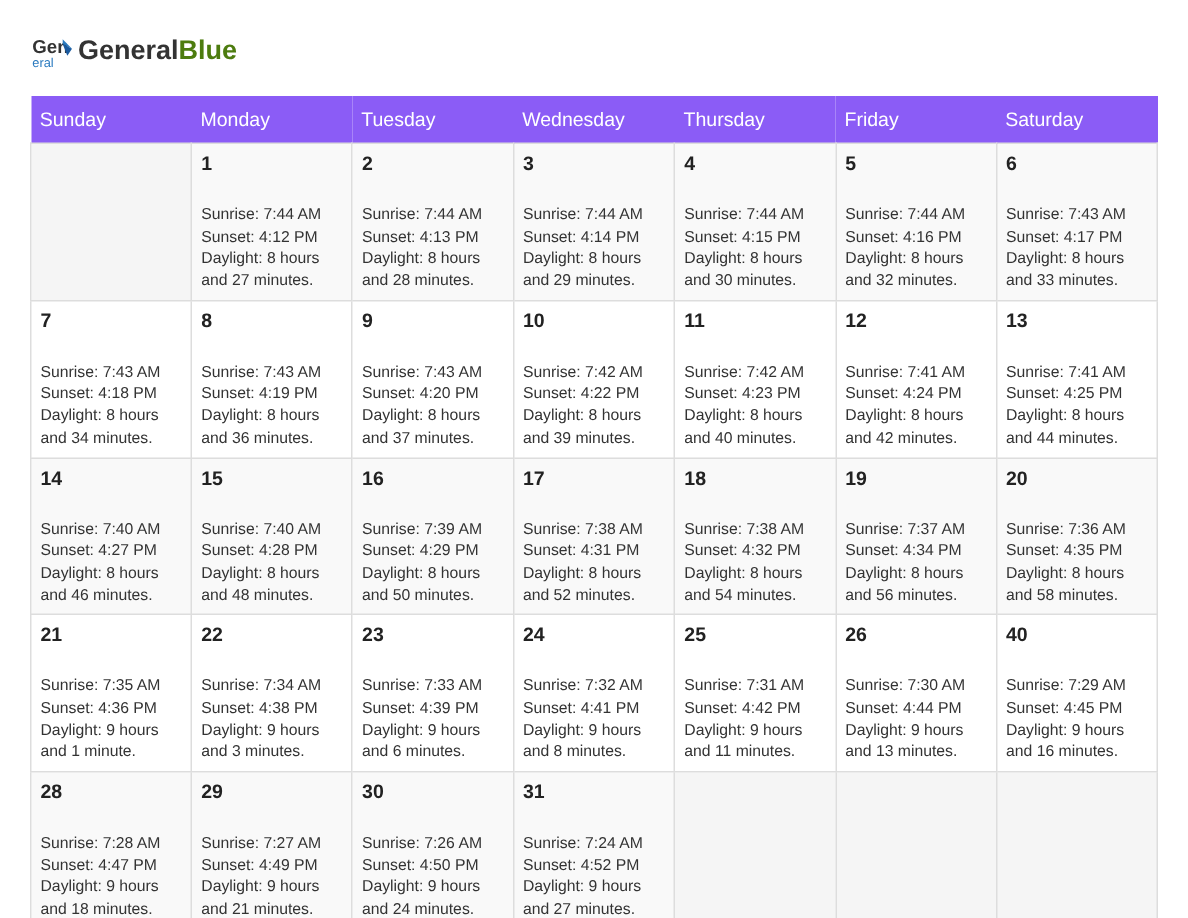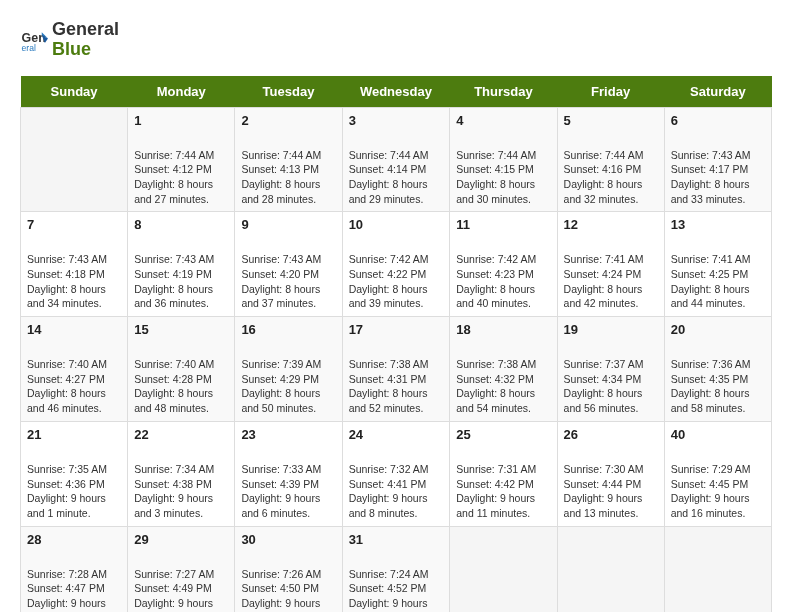--- a/index.html
+++ b/index.html
@@ -37,26 +37,26 @@
     .subtitle {
       font-size: 16px;
       color: #555;
     }
     table {
       width: 100%;
       border-collapse: collapse;
       font-size: 11px;
     }
     thead tr th {
-      background-color: #4d7c0f;
+      background-color: #8b5cf6;
       color: #fff;
       padding: 8px 6px;
-      text-align: center;
+      text-align: left;
       font-size: 13px;
-      font-weight: bold;
+      font-weight: normal;
     }
     tbody tr td {
       border: 1px solid #ddd;
       padding: 5px 6px;
       vertical-align: top;
       width: 108px;
       min-height: 70px;
       background: #fff;
     }
     tbody tr:nth-child(odd) td {
@@ -82,21 +82,21 @@
 <body>
 
 <div class="header">
   <div class="logo">
     <svg class="logo-icon" viewBox="0 0 36 36">
       <text x="2" y="20" font-size="16" font-weight="bold" fill="#333">Gen</text>
       <text x="2" y="32" font-size="11" fill="#2a7abf">eral</text>
       <polygon points="28,8 36,16 28,12" fill="#2a7abf"></polygon>
       <polygon points="28,12 36,16 32,22" fill="#1a5a9f"></polygon>
     </svg>
-    <div style="display:flex;flex-direction:column;line-height:1.1;">
+    <div style="display:flex;line-height:1.1;">
       <span style="font-size:18px;font-weight:bold;color:#333;">General</span>
       <span style="font-size:18px;font-weight:bold;color:#4d7c0f;">Blue</span>
     </div>
   </div>
 </div>
 
 <table>
   <thead>
     <tr id="days-header">
     <th>Sunday</th>

